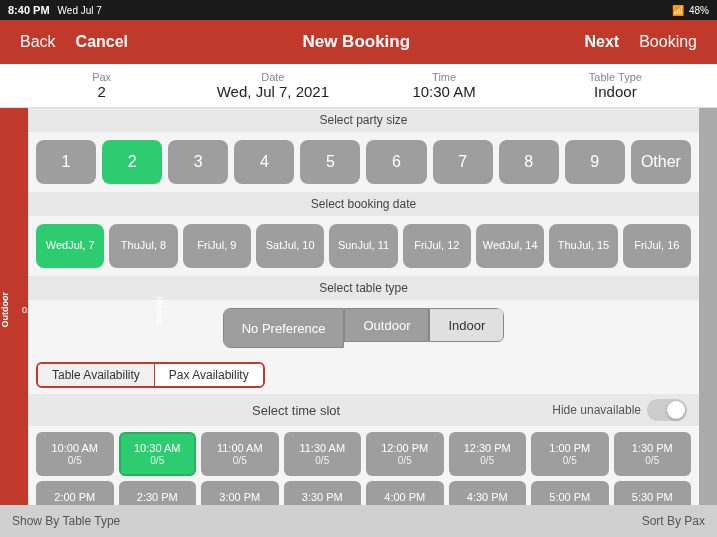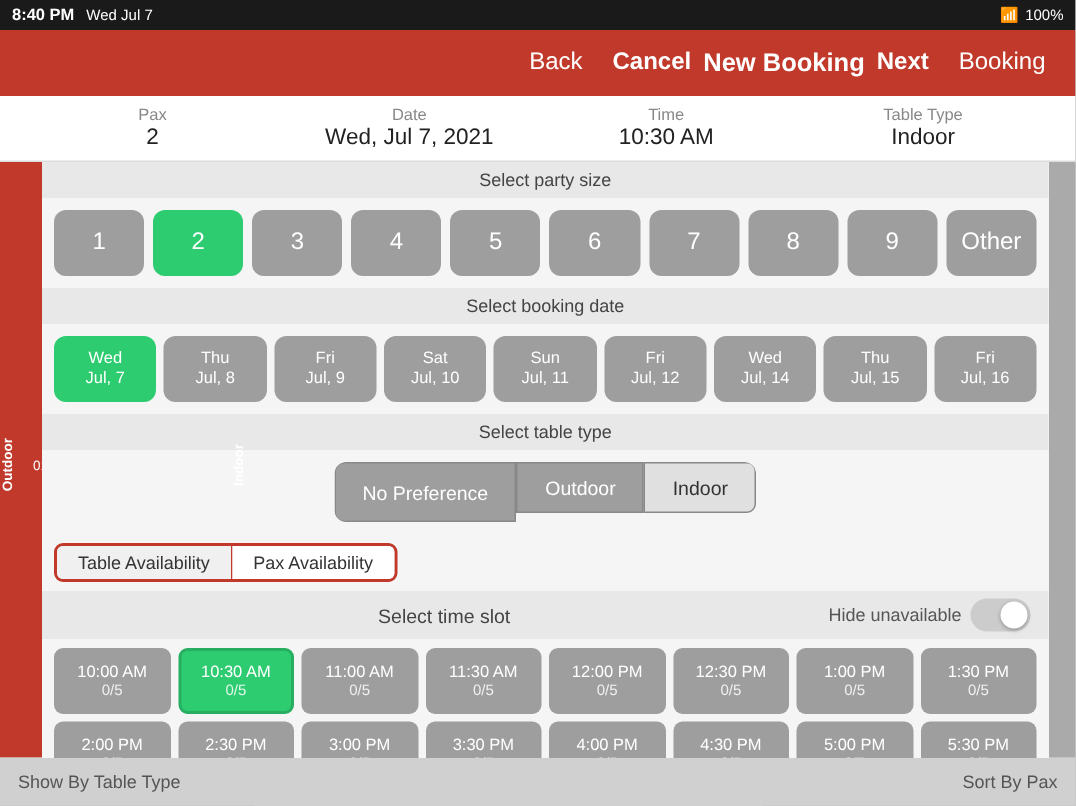--- a/index.html
+++ b/index.html
@@ -25,21 +25,21 @@
     }
     .status-bar-time { font-weight: 600; }
     .status-bar-right { display: flex; gap: 4px; align-items: center; }
 
     
     .nav-bar {
       background: #c0392b;
       height: 44px;
       display: flex;
       align-items: center;
-      justify-content: flex-end;
+      justify-content: space-between;
       padding: 0 12px;
     }
     .nav-bar-title {
       color: white;
       font-size: 17px;
       font-weight: 600;
     }
     .nav-btn {
       color: white;
       font-size: 16px;
@@ -125,21 +125,20 @@
       flex: 1;
       background: #9e9e9e;
       color: white;
       border: none;
       border-radius: 8px;
       height: 44px;
       font-size: 11px;
       font-weight: 500;
       cursor: pointer;
       display: flex;
-      flex-direction: column;
       align-items: center;
       justify-content: center;
       line-height: 1.2;
     }
     .date-btn.selected {
       background: #2ecc71;
     }
     .toggle-switch {
       width: 40px;
       height: 22px;
@@ -213,21 +212,21 @@
 </head>
 <body>
 
 <div class="status-bar">
   <div style="display:flex;gap:8px;align-items:center;">
     <span class="status-bar-time">8:40 PM</span>
     <span style="font-size:10px;">Wed Jul 7</span>
   </div>
   <div class="status-bar-right">
     <span style="font-size:10px;">📶</span>
-    <span style="font-size:10px;">100%</span>
+    <span style="font-size:10px;">48%</span>
   </div>
 </div>
 
 <div class="nav-bar">
   <div style="display:flex;gap:4px;">
     <button class="nav-btn">Back</button>
     <button class="nav-btn nav-btn-bold">Cancel</button>
   </div>
   <span class="nav-bar-title">New Booking</span>
   <div style="display:flex;gap:4px;">

